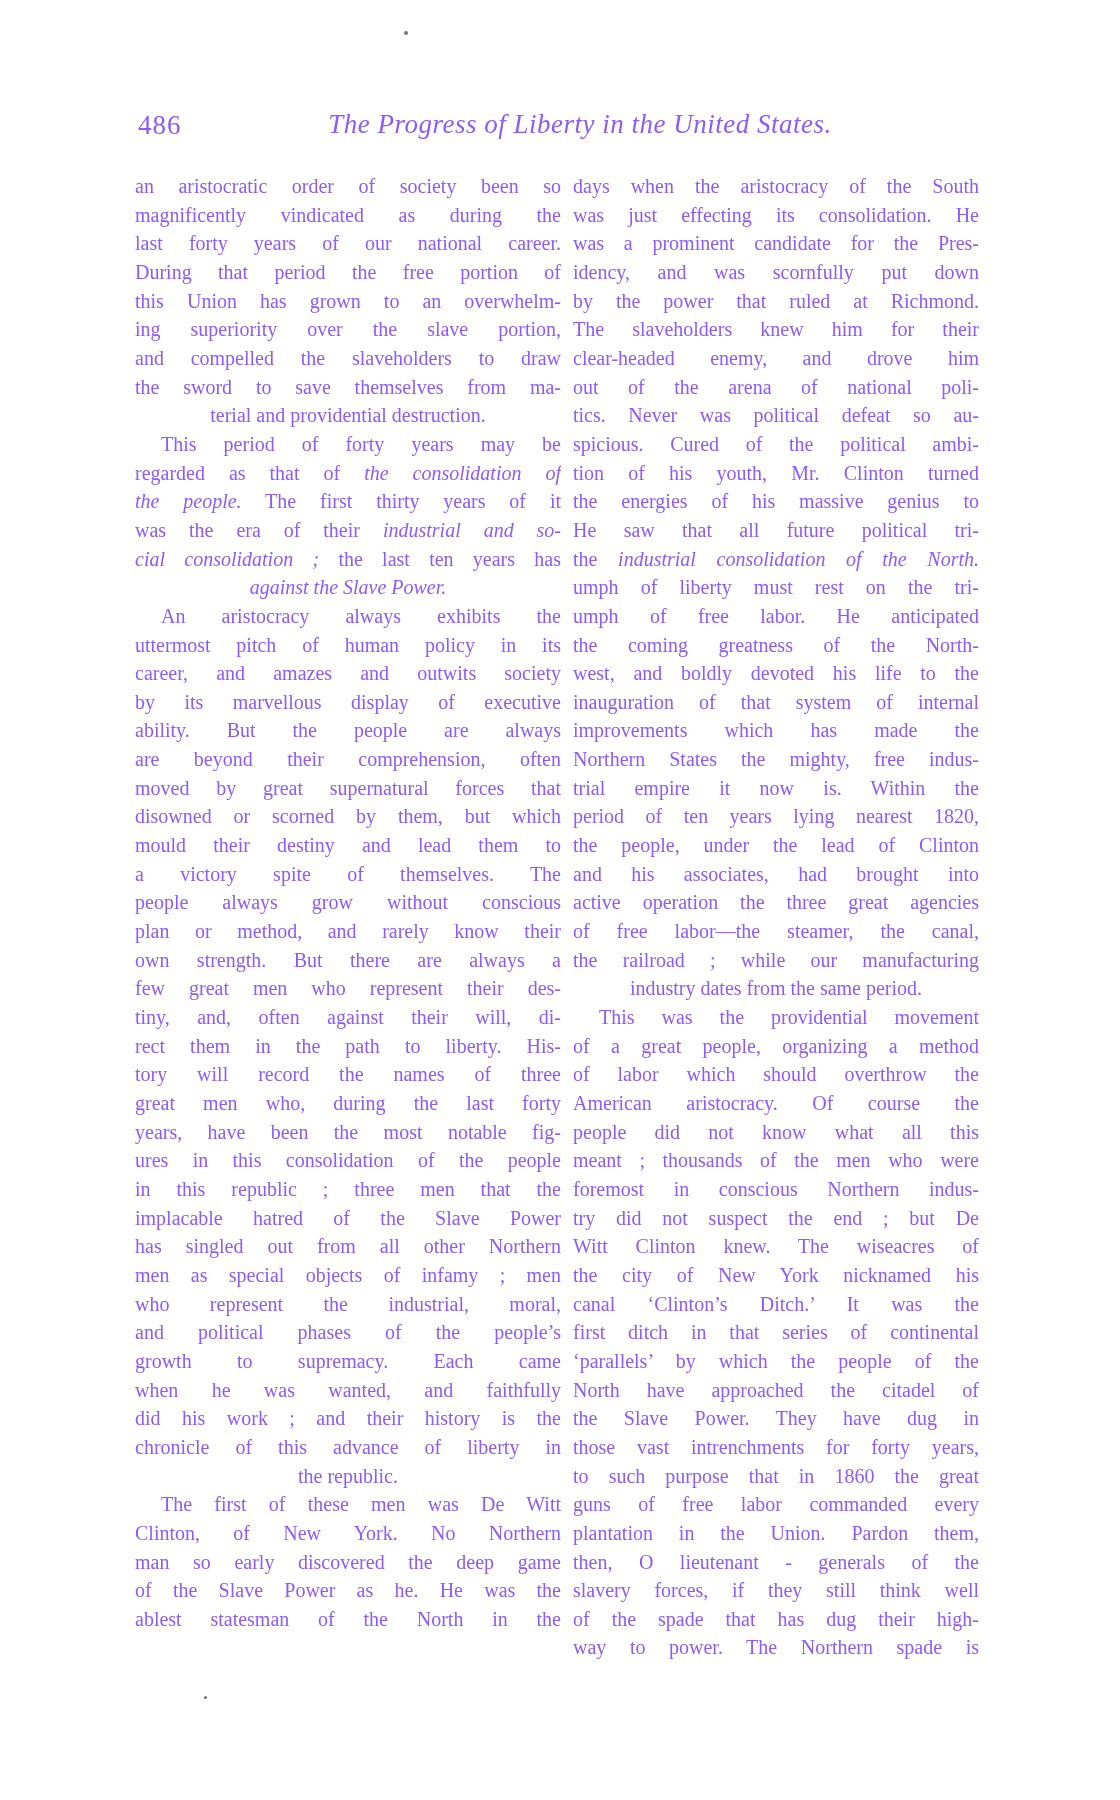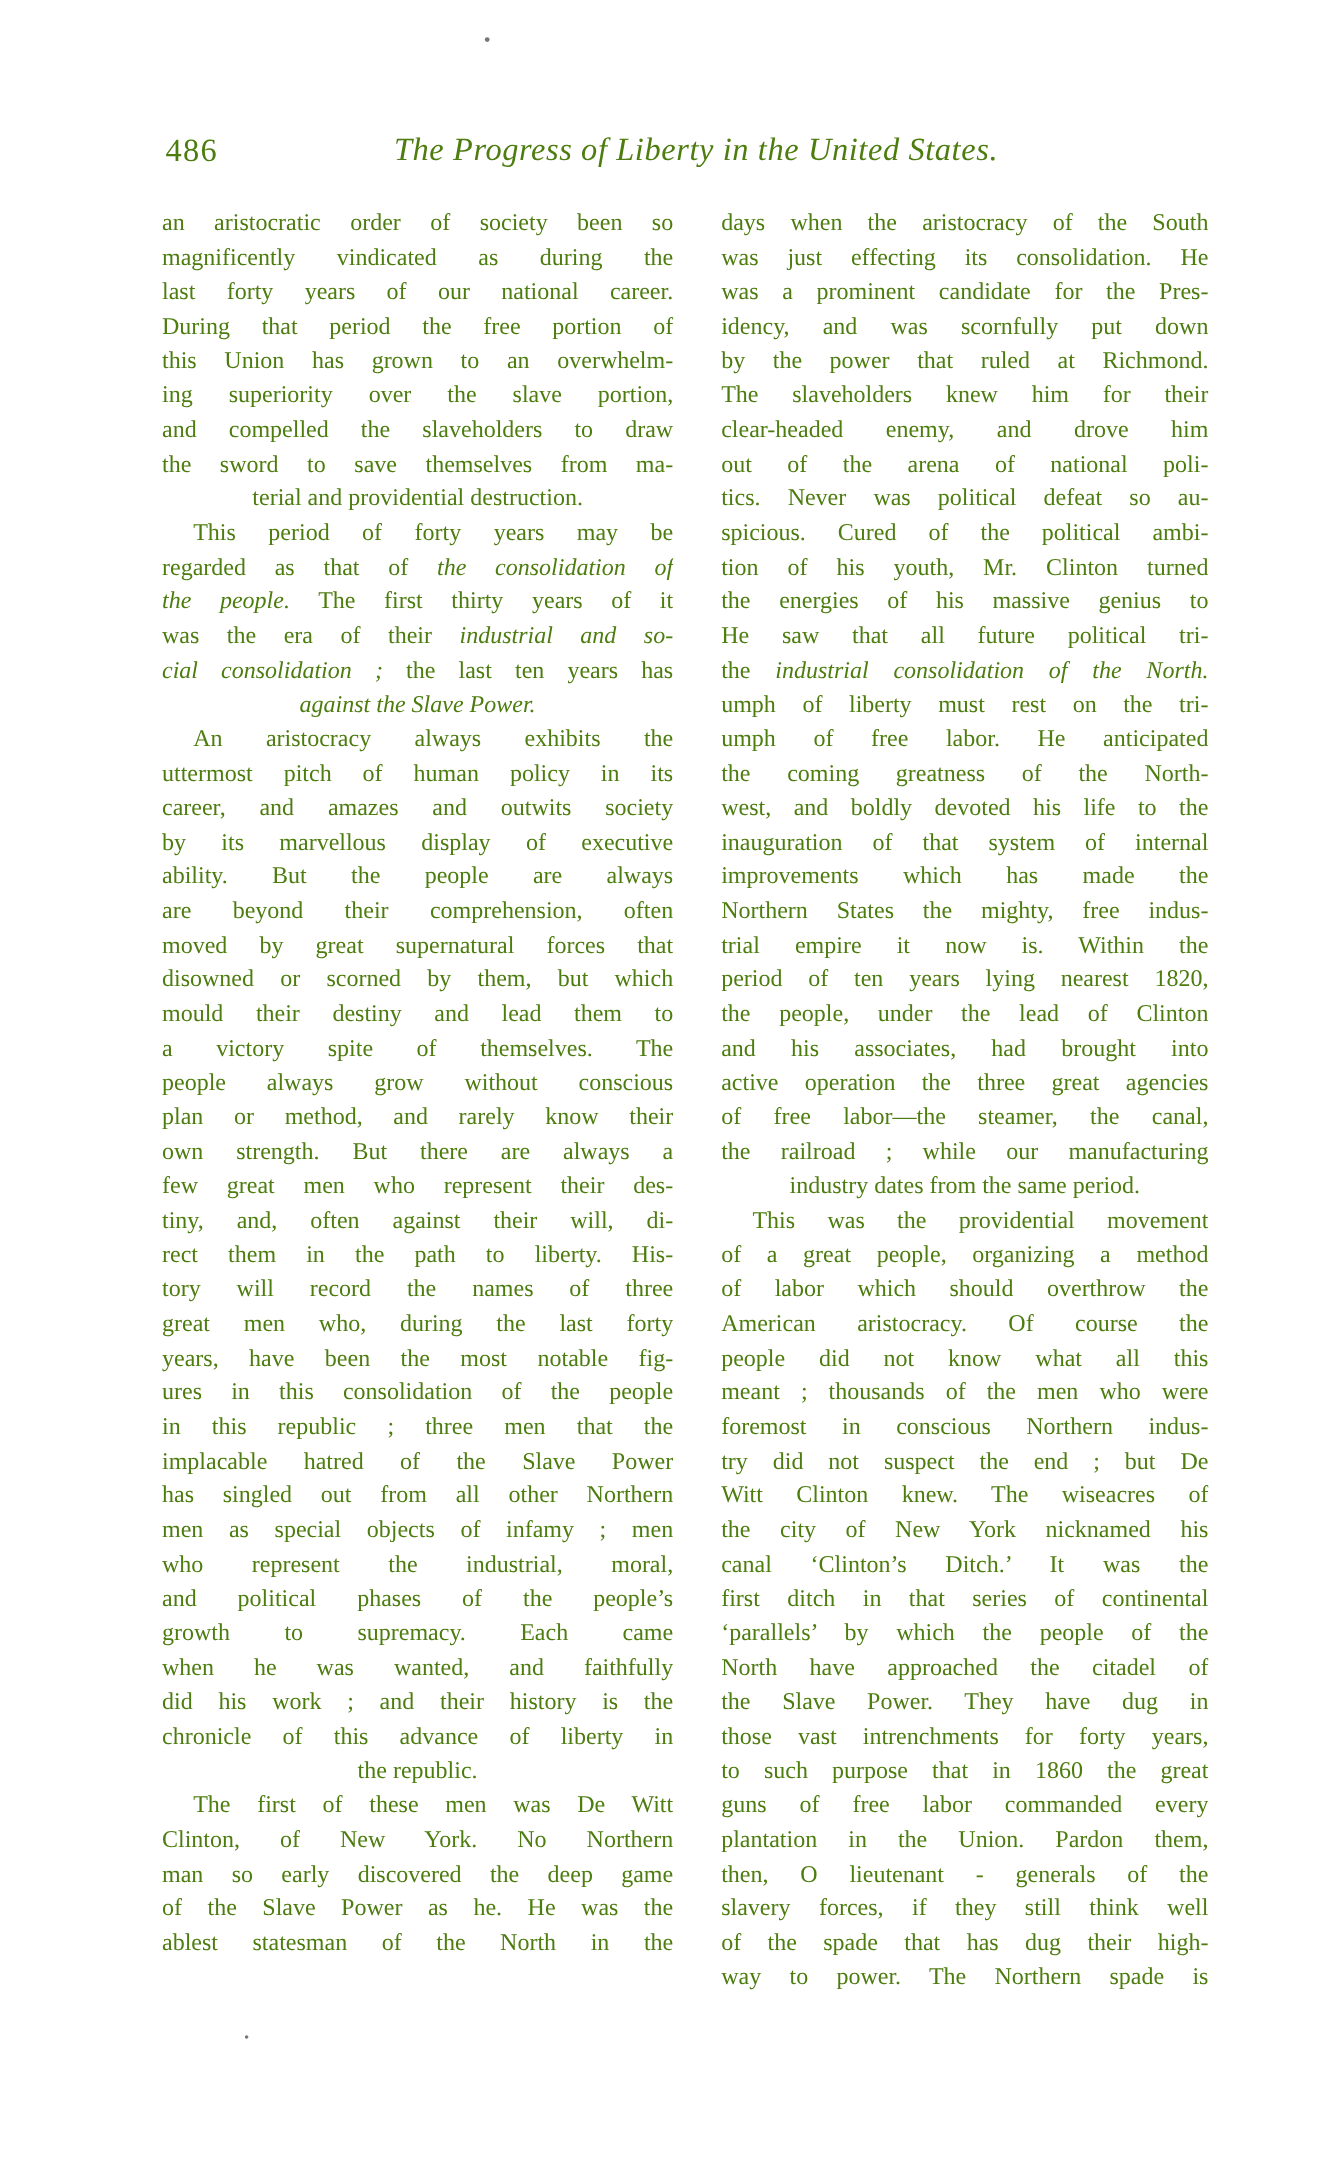--- a/index.html
+++ b/index.html
@@ -2,21 +2,21 @@
 <html><head>
 <meta charset="utf-8">
 <style>
   html, body { margin: 0; padding: 0; background: #e8e8e8; }
   .page {
     position: relative;
     width: 1120px;
     height: 1800px;
     background: #ffffff;
     font-family: "Liberation Serif", "DejaVu Serif", serif;
-    color: #4d7c0f;
+    color: #8b5cf6;
     overflow: hidden;
     margin: 0 auto;
   }
   .page-num {
     position: absolute;
     left: 138px;
     top: 110px;
     font-size: 27px;
     letter-spacing: 1px;
   }
@@ -30,21 +30,21 @@
     font-size: 27px;
     letter-spacing: 0.5px;
     white-space: nowrap;
   }
   .col {
     position: absolute;
     top: 172px;
     font-size: 20px;
   }
   .col-left  { left: 135px; width: 426px; }
-  .col-right { left: 601px; width: 406px; }
+  .col-right { left: 573px; width: 406px; }
   .line {
     height: 28.66px;
     line-height: 28.66px;
     text-align: justify;
     overflow: hidden;
   }
   .line::after {
     content: "";
     display: inline-block;
     width: 100%;

